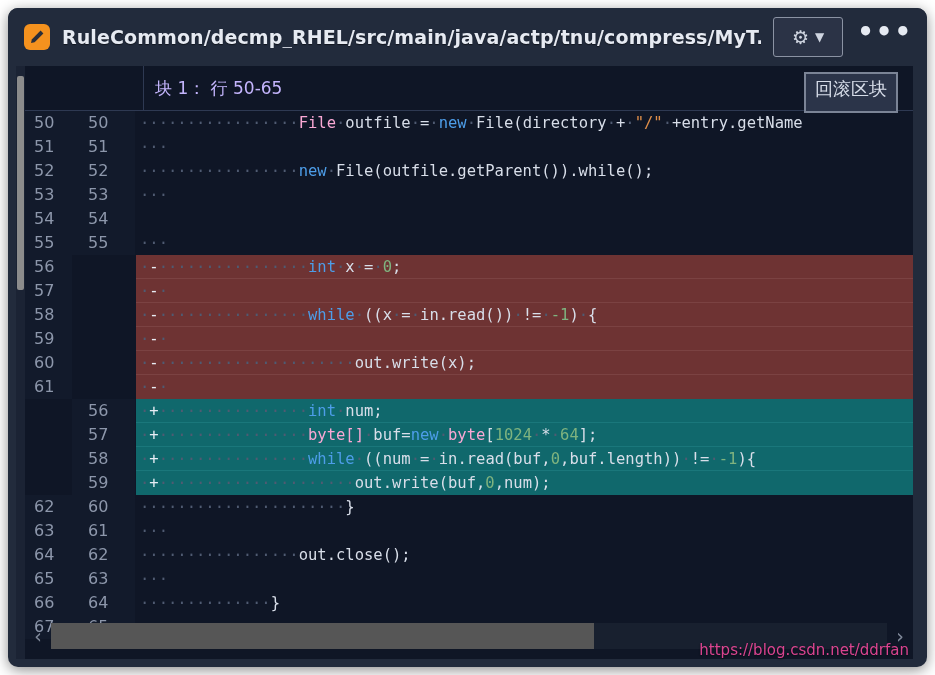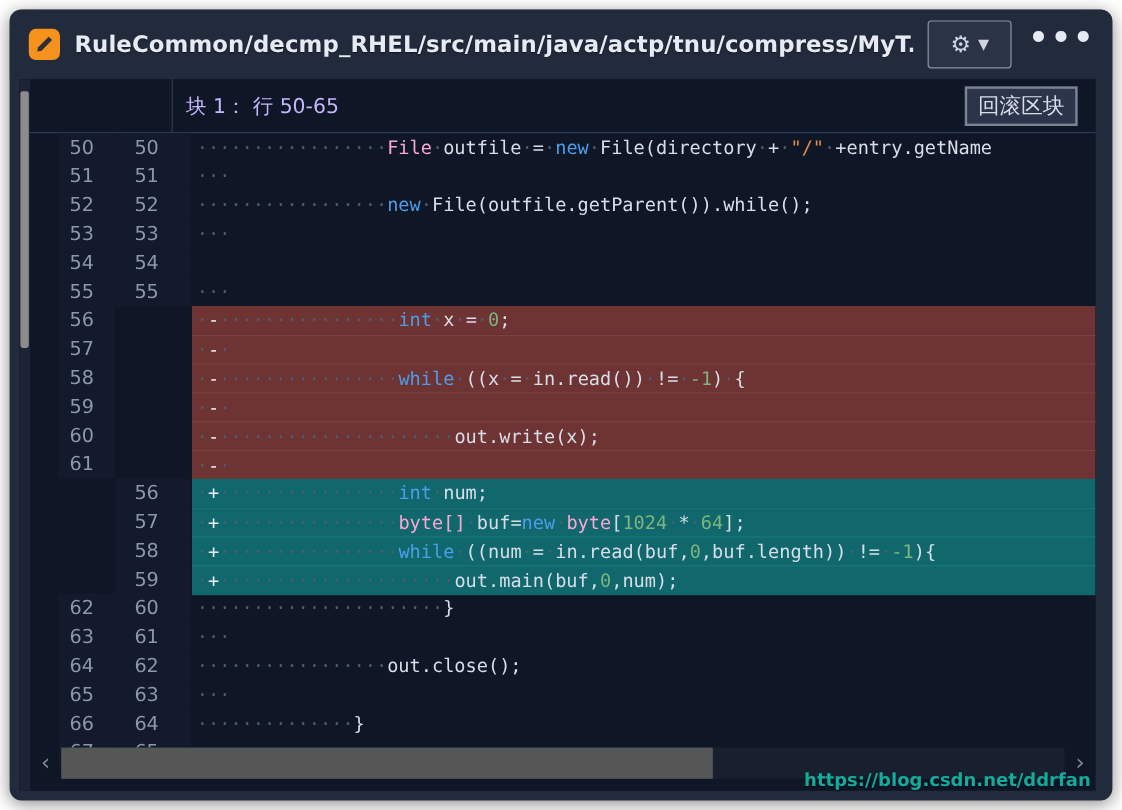--- a/index.html
+++ b/index.html
@@ -127,21 +127,21 @@
   #hunk-title {
     position: absolute;
     left: 130px; top: 11px;
     color: #c4b5fd;
     font-size: 17px;
     white-space: nowrap;
   }
   #rollback-button {
     position: absolute;
     right: 15px; top: 6px;
-    height: 33px;
+    height: 41px;
     padding: 0 9px;
     border: 2px solid #7b8496;
     background: #2c3purple;
     background: #2b3449;
     color: #d7dde9;
     font-size: 18px;
     line-height: 29px;
     white-space: nowrap;
     box-sizing: border-box;
   }
@@ -150,23 +150,22 @@
   #code-region {
     position: absolute;
     left: 9px; top: 45px;
     width: 888px; height: 548px;
     overflow: hidden;
   }
   .code-line {
     position: relative;
     height: 24px;
     display: flex;
-    align-items: center;
+    align-items: flex-end;
     white-space: nowrap;
-    margin-left: 24px;
   }
   .ln {
     width: 47px;
     flex: 0 0 47px;
     text-align: left;
     padding-left: 9px;
     box-sizing: border-box;
     color: #8d97ab;
     font-family: "DejaVu Sans", "Liberation Sans", sans-serif;
     font-size: 16px;
@@ -232,27 +231,26 @@
     width: 65%;
     height: 26px;
     background: #565656;
   }
 
   
   #watermark {
     position: absolute;
     right: 4px;
     bottom: 0px;
-    color: #14b8a6;
+    color: #ec4899;
     font-size: 15px;
     opacity: 0.92;
     text-shadow: 0 1px 2px rgba(0,0,0,0.6);
     white-space: nowrap;
     pointer-events: none;
-    font-weight: bold;
   }
 </style>
 </head>
 <body>
 
 <div id="window">
 
   <div id="titlebar">
     <div id="app-icon">
       <svg width="16" height="16" viewBox="0 0 16 16" aria-hidden="true">
@@ -366,21 +364,21 @@
         <div class="code-line add">
           <div class="ln"></div>
           <div class="ln right">58</div>
           <div class="gut-edge"></div>
           <div class="content"><span class="ws">·</span><span class="mark">+</span><span class="ws">················</span><span class="kw">while</span><span class="ws">·</span><span>((num</span><span class="ws">·</span><span>=</span><span class="ws">·</span><span>in.read(buf,</span><span class="num">0</span><span>,buf.length))</span><span class="ws">·</span><span>!=</span><span class="ws">·</span><span class="num">-1</span><span>){</span></div>
         </div>
         <div class="code-line add">
           <div class="ln"></div>
           <div class="ln right">59</div>
           <div class="gut-edge"></div>
-          <div class="content"><span class="ws">·</span><span class="mark">+</span><span class="ws">·····················</span><span>out.main(buf,</span><span class="num">0</span><span>,num);</span></div>
+          <div class="content"><span class="ws">·</span><span class="mark">+</span><span class="ws">·····················</span><span>out.write(buf,</span><span class="num">0</span><span>,num);</span></div>
         </div>
         <div class="code-line ">
           <div class="ln">62</div>
           <div class="ln right">60</div>
           <div class="gut-edge"></div>
           <div class="content"><span class="ws">······················</span><span>}</span></div>
         </div>
         <div class="code-line ">
           <div class="ln">63</div>
           <div class="ln right">61</div>

